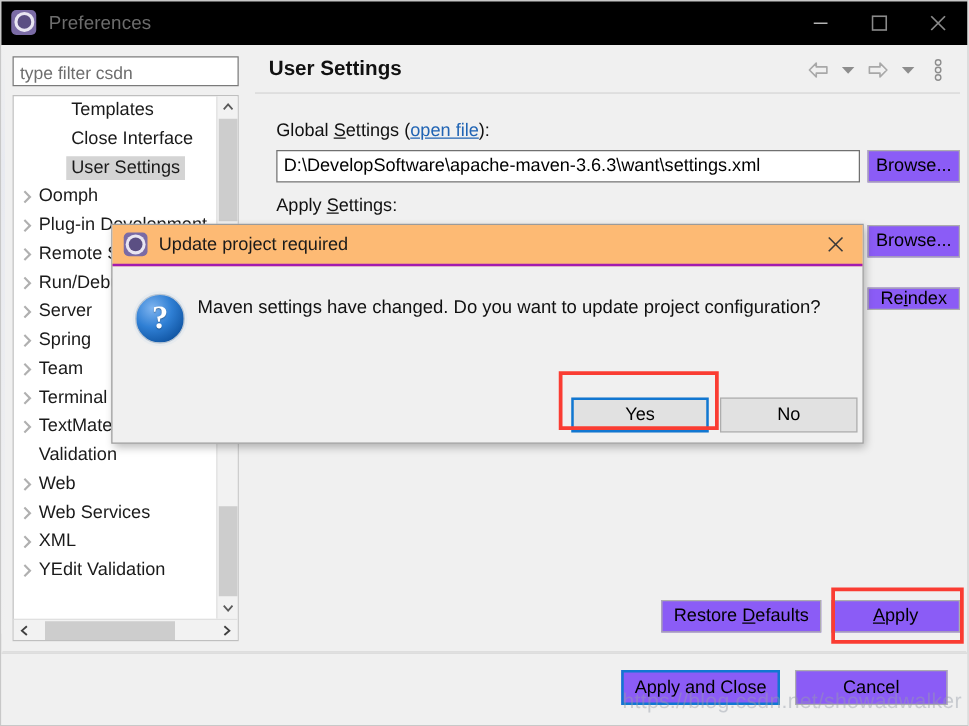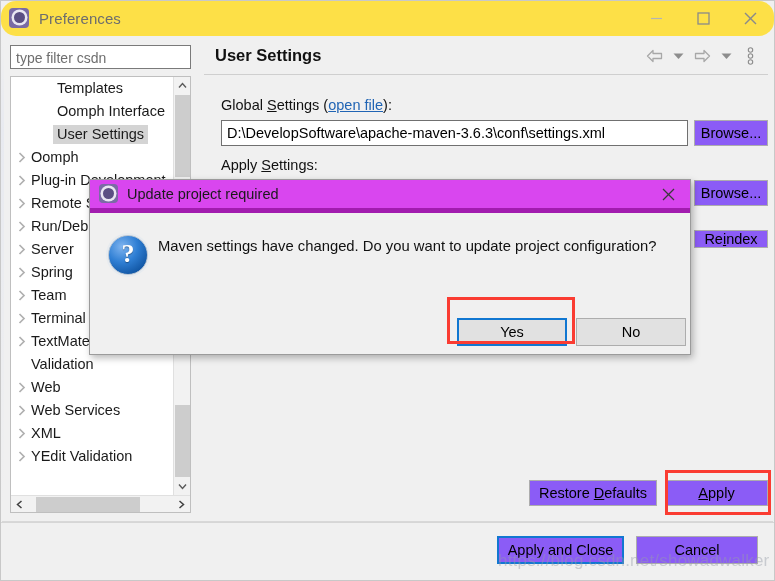--- a/index.html
+++ b/index.html
@@ -15,22 +15,22 @@
     position: relative;
     width: 775px; height: 581px;
     background: #f0f0f0;
     border: 1px solid #c8c8c8;
     overflow: hidden;
   }
 
   
   .titlebar {
     position: absolute; left: 0; top: 0; width: 773px; height: 35px;
-    background: #fde047;
-    display: flex; align-items: center; border-radius: 15px;
+    background: #000000;
+    display: flex; align-items: center;
   }
   .tb-icon {
     width: 22px; height: 22px; margin-left: 8px; margin-right: 8px;
     position: relative; flex: none;
   }
   .gear {
     width: 20px; height: 20px; border-radius: 4px;
     background: #7a6ba5;
     position: relative;
   }
@@ -147,22 +147,22 @@
   }
 
   
   .modal {
     position: absolute; left: 88px; top: 178px; width: 602px; height: 176px;
     background: #f0f0f0;
     border: 1px solid #9b9b9b;
     box-shadow: 2px 3px 7px rgba(0,0,0,.28);
   }
   .modal-tb {
-    height: 33px; background: #d946ef; display: flex; align-items: center;
-    border-bottom: 5px solid #a21caf;
+    height: 33px; background: #fdba74; display: flex; align-items: center;
+    border-bottom: 2px solid #a21caf;
   }
   .modal-icon { width: 20px; height: 20px; margin-left: 9px; margin-right: 8px; flex: none; }
   .modal-title { font-size: 14.5px; color: #1a1a1a; }
   .modal-x {
     margin-left: auto; width: 44px; height: 33px;
     display: flex; align-items: center; justify-content: center; color: #3a3a3a;
   }
   .modal-body { position: relative; height: 142px; }
   .q-icon {
     position: absolute; left: 18px; top: 22px; width: 40px; height: 40px;
@@ -239,21 +239,21 @@
   </div>
 
   <div class="tree-wrap">
     <div class="tree-list" id="tree-list">
         <div class="tree-item indent">
           <span class="tw"></span>
           <span class="tlabel">Templates</span>
         </div>
         <div class="tree-item indent">
           <span class="tw"></span>
-          <span class="tlabel">Oomph Interface</span>
+          <span class="tlabel">Close Interface</span>
         </div>
         <div class="tree-item indent sel">
           <span class="tw"></span>
           <span class="tlabel">User Settings</span>
         </div>
         <div class="tree-item">
           <span class="tw">
             <svg width="8" height="11" viewBox="0 0 8 11">
               <polyline points="1.5,1 6,5.5 1.5,10" fill="none" stroke="#b0b0b0" stroke-width="1.7"></polyline>
             </svg>
@@ -426,21 +426,21 @@
       </div>
     </div>
   </div>
 
   <div class="panel-body">
 
     <div class="lbl" style="left:17px; top:22px;">
       <span>Global </span><span class="u">S</span><span>ettings (</span><span class="lnk">open file</span><span>):</span>
     </div>
 
-    <div class="txtfield" style="left:17px; top:45px; width:467px; height:26px;">D:\DevelopSoftware\apache-maven-3.6.3\conf\settings.xml</div>
+    <div class="txtfield" style="left:17px; top:45px; width:467px; height:26px;">D:\DevelopSoftware\apache-maven-3.6.3\want\settings.xml</div>
 
     <div class="btn" style="left:490px; top:45px; width:74px; height:26px;">Browse...</div>
 
     <div class="lbl" style="left:17px; top:82px;">
       <span>Apply </span><span class="u">S</span><span>ettings:</span>
     </div>
 
     <div class="txtfield" style="left:17px; top:105px; width:467px; height:26px;"></div>
 
     <div class="btn" style="left:490px; top:105px; width:74px; height:26px;">Browse...</div>

